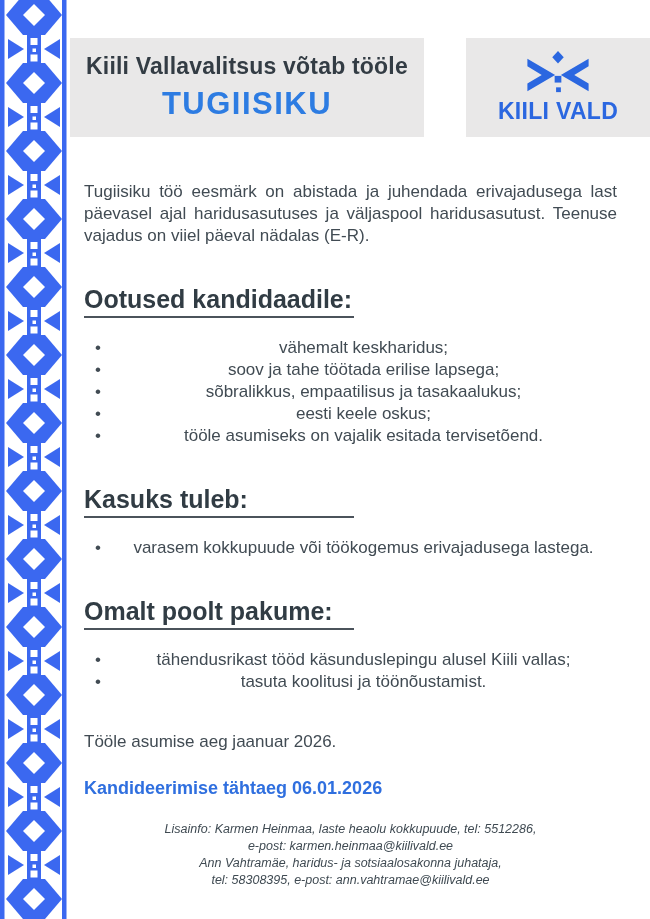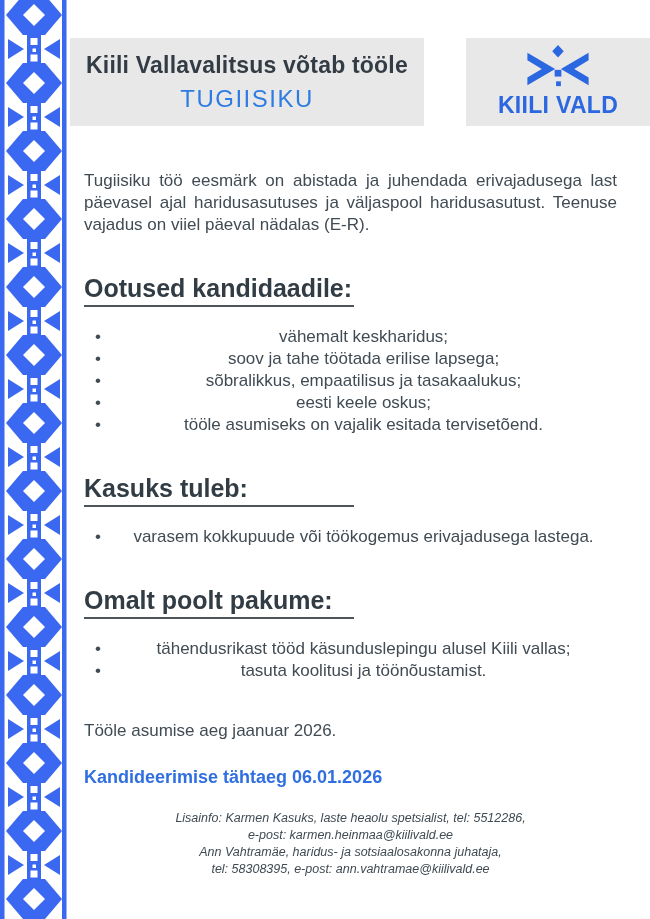--- a/index.html
+++ b/index.html
@@ -21,43 +21,43 @@
   .content {
     position: absolute;
     left: 84px; top: 0;
     width: 533px;
   }
   
   .header-row {
     margin-left: -14px;
     width: 580px;
     margin-top: 38px;
-    height: 88px;
+    height: 99px;
     display: flex;
     gap: 6px;
   }
   .header-box {
     background: #e9e8e8;
     display: flex;
     flex-direction: column;
     align-items: center;
     justify-content: center;
   }
   .header-left { width: 354px; }
   .header-right { flex: 1; margin-left: 36px; }
   .title-line {
     font-size: 23px;
     font-weight: 700;
     color: #333c44;
     letter-spacing: 0.2px;
   }
   .position-line {
     margin-top: 6px;
-    font-size: 24px;
-    font-weight: 400;
+    font-size: 31px;
+    font-weight: 700;
     color: #2d7ce2;
     letter-spacing: 1.5px;
   }
   .logo-icon { display: block; }
   .logo-text {
     margin-top: 3px;
     font-size: 23px;
     font-weight: 800;
     color: #2b67e0;
     letter-spacing: 0.3px;
@@ -194,20 +194,20 @@
       <li>tähendusrikast tööd käsunduslepingu alusel Kiili vallas;</li>
       <li>tasuta koolitusi ja töönõustamist.</li>
     </ul>
 
     <p class="start-date">Tööle asumise aeg jaanuar 2026.</p>
 
     <p class="deadline">Kandideerimise tähtaeg 06.01.2026</p>
 
 
     <div class="footer-info">
-      <div>Lisainfo: Karmen Kasuks, laste heaolu spetsialist, tel: 5512286,</div>
+      <div>Lisainfo: Karmen Heinmaa, laste heaolu kokkupuude, tel: 5512286,</div>
       <div>e-post: karmen.heinmaa@kiilivald.ee</div>
       <div>Ann Vahtramäe, haridus- ja sotsiaalosakonna juhataja,</div>
       <div>tel: 58308395, e-post: ann.vahtramae@kiilivald.ee</div>
     </div>
 
   </div>
 </div>
 
 </body></html>

